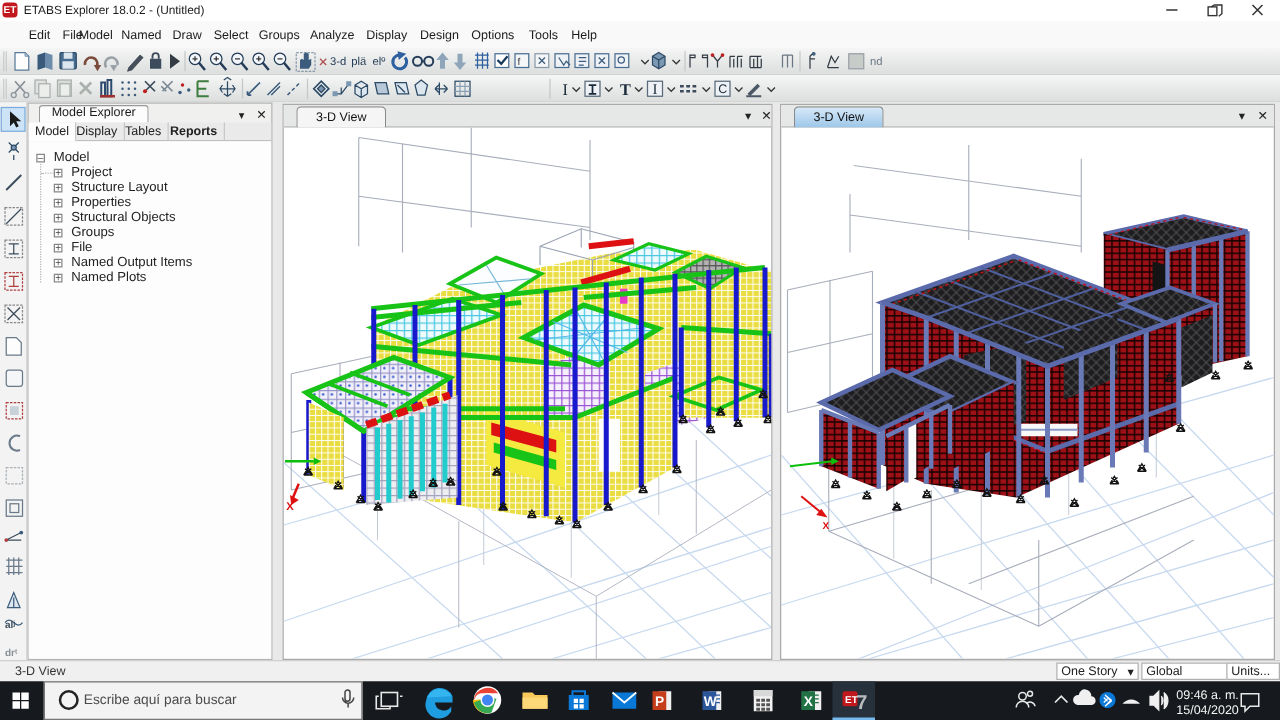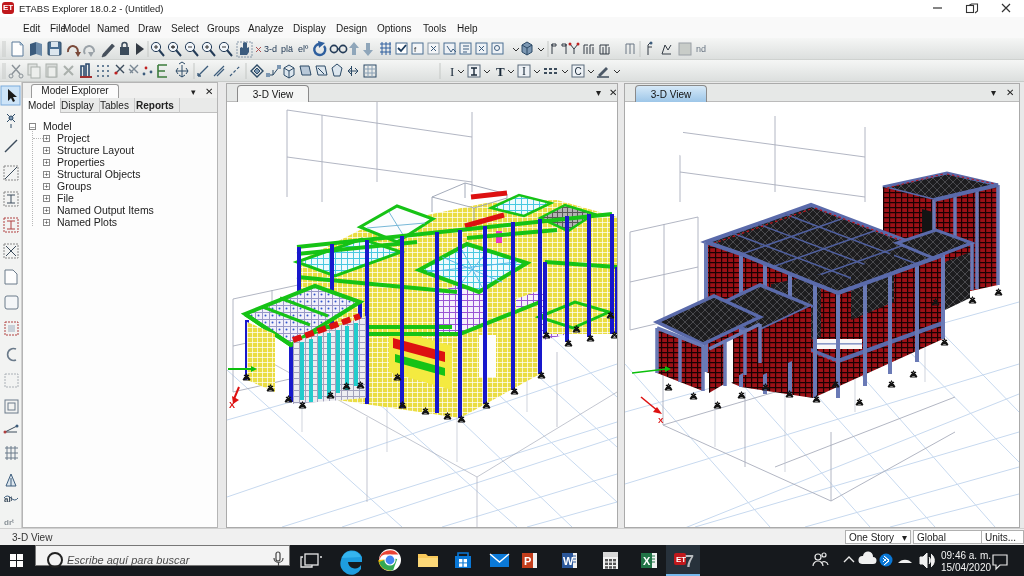--- a/index.html
+++ b/index.html
@@ -31,21 +31,21 @@
 .view { background:#fff; border:1px solid #aaa; }
 .viewhdr { position:absolute; left:0; top:0; width:100%; height:18px; background:#e6e8e7; border-bottom:1px solid #bbb; }
 .vtab { position:absolute; left:10px; top:1px; width:72px; height:17px; border:1px solid #8a8a8a; border-bottom:none; border-radius:4px 4px 0 0; font-size:10px; text-align:center; padding-top:3px; background:#f4f5f4; color:#111; }
 .vtab.active { background:linear-gradient(#d6e9f8,#9dc6e8); }
 .vctl { position:absolute; top:3px; font-size:10px; color:#222; }
 
 #statusbar { left:0; top:528px; width:1024px; height:17px; background:#f0f0f0; border-top:1px solid #d0d0d0; font-size:10px; color:#333; }
 .sdrop { position:absolute; top:1px; height:14px; background:#fff; border:1px solid #b0b0b0; font-size:10px; color:#222; padding:1px 3px; }
 
 #taskbar { left:0; top:545px; width:1024px; height:31px; background:#16191d; }
-#searchbox { left:35px; top:545px; width:255px; height:21px; background:#f3f3f3; border:1px solid #777; color:#4a4a4a; font-size:11px;font-style:italic; }
+#searchbox { left:35px; top:545px; width:255px; height:31px; background:#f3f3f3; border:1px solid #777; color:#4a4a4a; font-size:11px; }
 </style>
 </head>
 <body>
 
 <div class="abs" id="titlebar"></div>
 <div class="abs" id="logo">ET</div>
 <div class="abs" id="title">ETABS Explorer 18.0.2 - (Untitled)</div>
 <svg class="abs" style="left:900px;top:0" width="124" height="36">
   <path d="M33 8 h9" stroke="#333" stroke-width="1.2"></path>
   <rect x="66.5" y="5.5" width="7" height="7" fill="#fff" stroke="#333" stroke-width="1.1"></rect>

